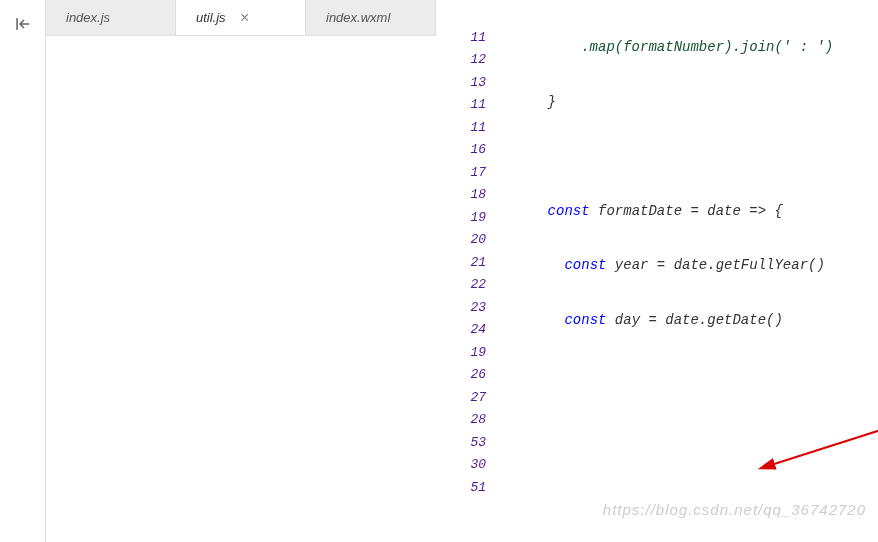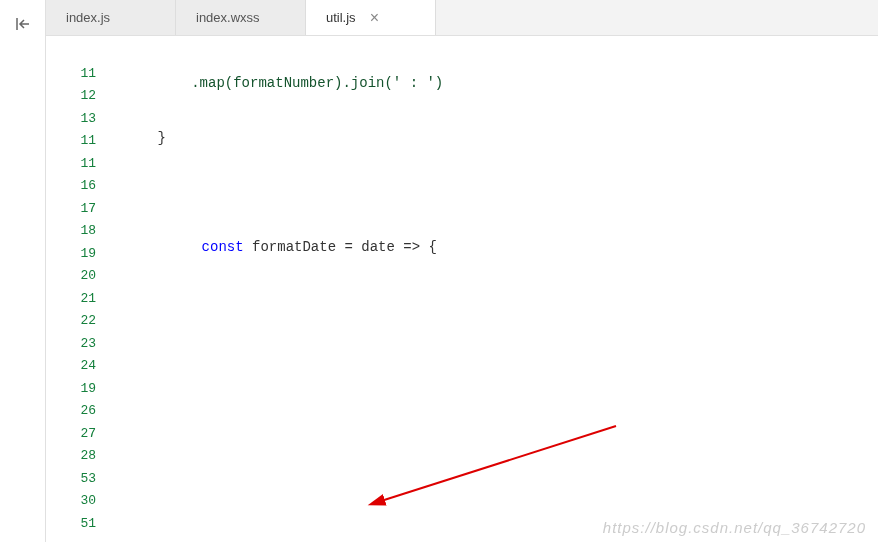--- a/index.html
+++ b/index.html
@@ -25,21 +25,21 @@
     }
     .activity-bar .icon-btn {
       width: 32px;
       height: 32px;
       display: flex;
       align-items: center;
       justify-content: center;
       cursor: pointer;
       color: #666;
     }
-    .main { flex: 1; display: flex; flex-direction: column; }
+    .main { flex: 1; display: flex; flex-direction: row; font-style: italic; }
     .tab-bar {
       height: 36px;
       display: flex;
       background: #f3f3f3;
       border-bottom: 1px solid #e0e0e0;
       font-family: "Segoe UI", Arial, sans-serif;
       font-size: 13px;
     }
     .tab {
       padding: 0 20px;
@@ -65,21 +65,21 @@
     .editor {
       flex: 1;
       display: flex;
       background: #fff;
       overflow: hidden;
     }
     .gutter {
       width: 70px;
       padding-top: 4px;
       text-align: right;
-      color: #15803d;
+      color: #4c1d95;
       user-select: none;
       background: #fff;
     }
     .gutter .ln {
       height: 22.5px;
       line-height: 22.5px;
       padding-right: 20px;
       font-size: 13px;
     }
     .code {
@@ -91,24 +91,24 @@
     .code-line {
       height: 22.5px;
       line-height: 22.5px;
       padding-left: 8px;
     }
     
     .kw { color: #a626a4; }
     .num { color: #986801; }
     .str { color: #50a14f; }
     .ident { color: #14532d; }
-    .const { color: #0000ff; margin-left: 44px; }
+    .const { color: #0000ff; }
     .watermark {
       position: absolute;
-      bottom: 6px;
+      bottom: 24px;
       right: 12px;
       color: #ccc;
       font-family: Arial, sans-serif;
       font-size: 15px;
       font-style: italic;
       letter-spacing: 1px;
     }
     .arrow-svg {
       position: absolute;
       pointer-events: none;
@@ -125,26 +125,26 @@
         <line x1="3" y1="3" x2="3" y2="15"></line>
         <path d="M15 9 L7 9 M10 5 L6 9 L10 13"></path>
       </svg>
     </div>
   </div>
   <div class="main">
     <div class="tab-bar">
       <div class="tab">
           <span>index.js</span>
         </div>
-      <div class="tab">
-          <span>index.wxss</span>
-        </div>
       <div class="tab active">
           <span>util.js</span>
           <span class="close">×</span>
+        </div>
+      <div class="tab">
+          <span>index.wxml</span>
         </div>
     </div>
     <div class="editor">
       <div class="gutter">
         <div class="ln">&nbsp;</div>
         <div class="ln">11</div>
         <div class="ln">12</div>
         <div class="ln">13</div>
         <div class="ln">11</div>
         <div class="ln">11</div>
@@ -163,20 +163,22 @@
         <div class="ln">28</div>
         <div class="ln">53</div>
         <div class="ln">30</div>
         <div class="ln">51</div>
       </div>
       <div class="code">
         <div class="code-line"><span class="ident">        .map(formatNumber).join(' : ')</span></div>
         <div class="code-line"><span>    }</span></div>
         <div class="code-line"><span></span></div>
         <div class="code-line">    <span class="const">const</span><span> formatDate = date =&gt; {</span></div>
+        <div class="code-line">      <span class="const">const</span><span> year = date.getFullYear()</span></div>
+        <div class="code-line">      <span class="const">const</span><span> day = date.getDate()</span></div>
         <div class="code-line"><span></span></div>
         
         
         
         
         
         
         
         
         

